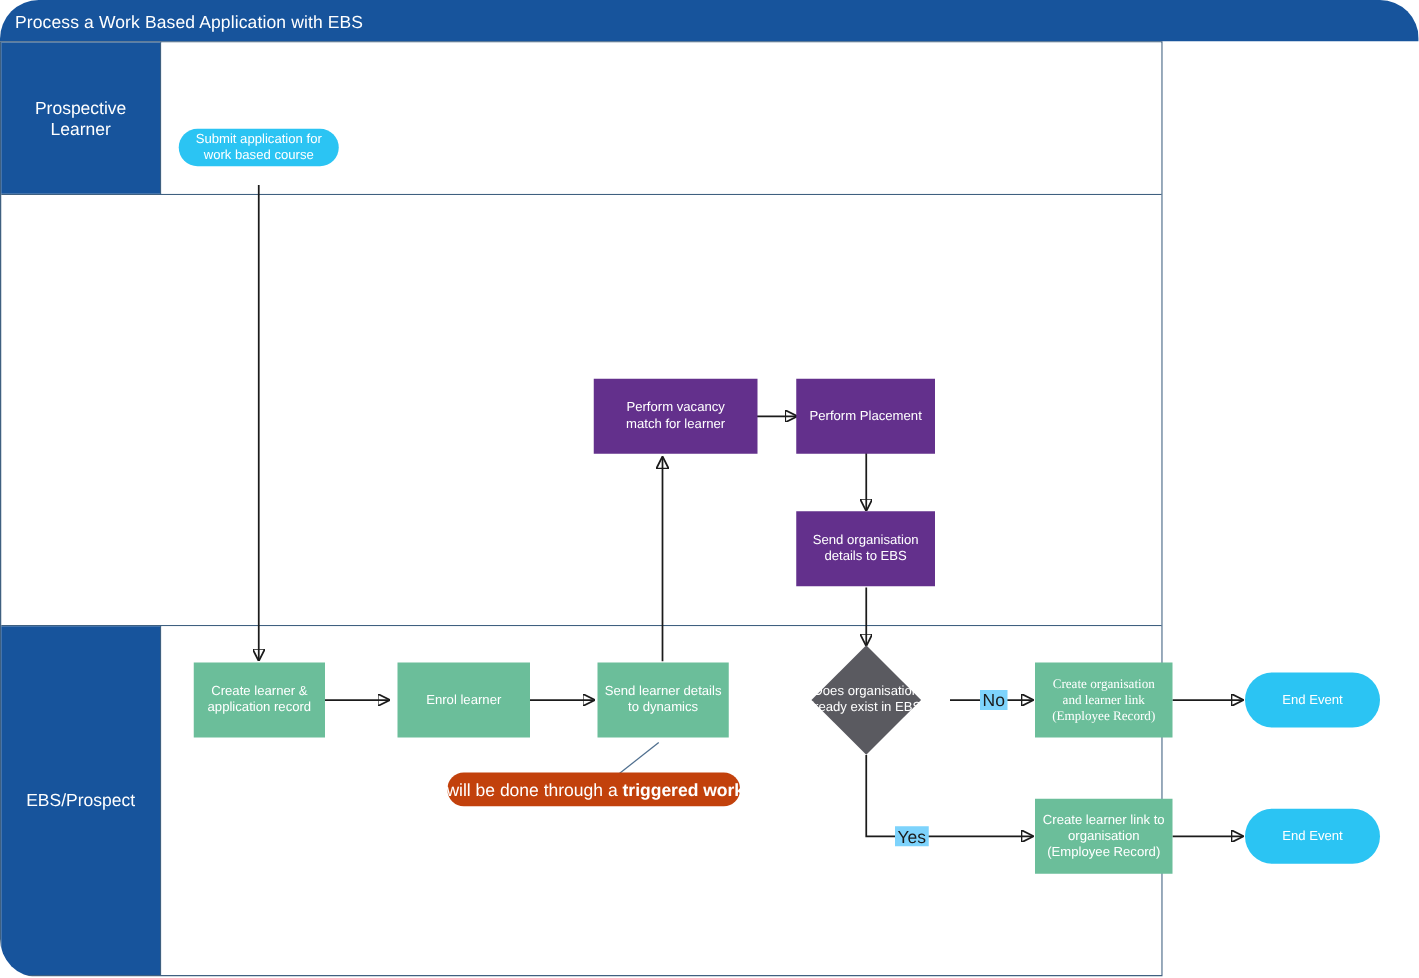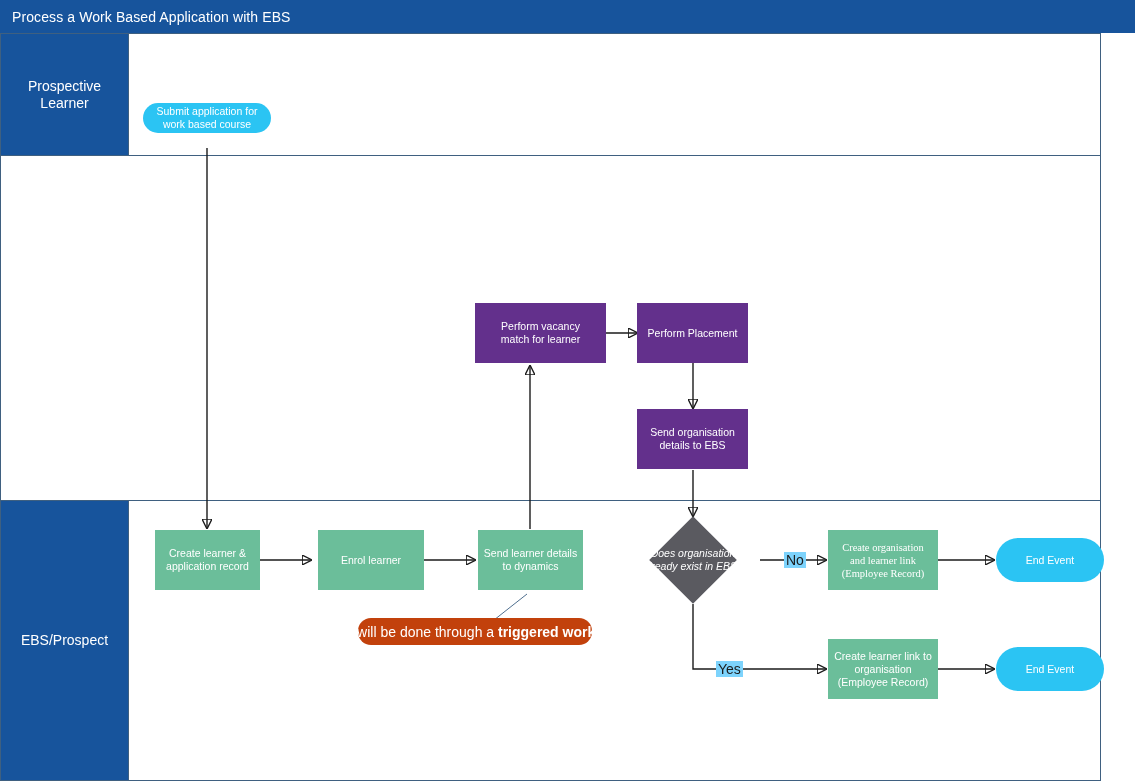--- a/index.html
+++ b/index.html
@@ -6,20 +6,21 @@
   body{
     font-family:"Liberation Sans","DejaVu Sans",sans-serif;
     -webkit-font-smoothing:antialiased;
   }
   #canvas{
     position:relative;
     width:1135px;
     height:782px;
     overflow:hidden;
     background:#ffffff;
+    border-radius:31px;
   }
 
   
   .titlebar{
     position:absolute;
     left:0; top:0;
     width:1135px; height:33px;
     background:#17549C;
     box-sizing:border-box;
   }
@@ -29,21 +30,21 @@
     color:#ffffff;
     font-size:14px;
     letter-spacing:.1px;
     white-space:nowrap;
   }
 
   
   .pool{
     position:absolute;
     left:0; top:33px;
-    width:1101px; height:748px;
+    width:930px; height:748px;
     border:1px solid #3f6080;
     box-sizing:border-box;
     padding-left:24px;
   }
   .lane{
     position:absolute;
     left:0;
     width:100%;
     box-sizing:border-box;
     border-bottom:1px solid #3f6080;
@@ -255,21 +256,21 @@
 
   <div class="node task-green" style="left:318px;top:530px;width:106px;height:60px;">
     <span class="lbl">Enrol learner</span>
   </div>
 
   <div class="node task-green" style="left:478px;top:530px;width:105px;height:60px;">
     <span class="lbl">Send learner details
 to dynamics</span>
   </div>
 
-  <div class="gateway" style="left:662px;top:529px;width:62px;height:62px;font-style:italic;">
+  <div class="gateway" style="left:662px;top:529px;width:62px;height:62px;">
     <div class="diamond"></div>
     <div class="gw-label">Does organisation
 already exist in EBS?</div>
   </div>
 
   <div class="node task-green" style="left:828px;top:530px;width:110px;height:60px;font-family:Liberation Serif, serif;">
     <span class="lbl">Create organisation
 and learner link
 (Employee Record)</span>
   </div>

